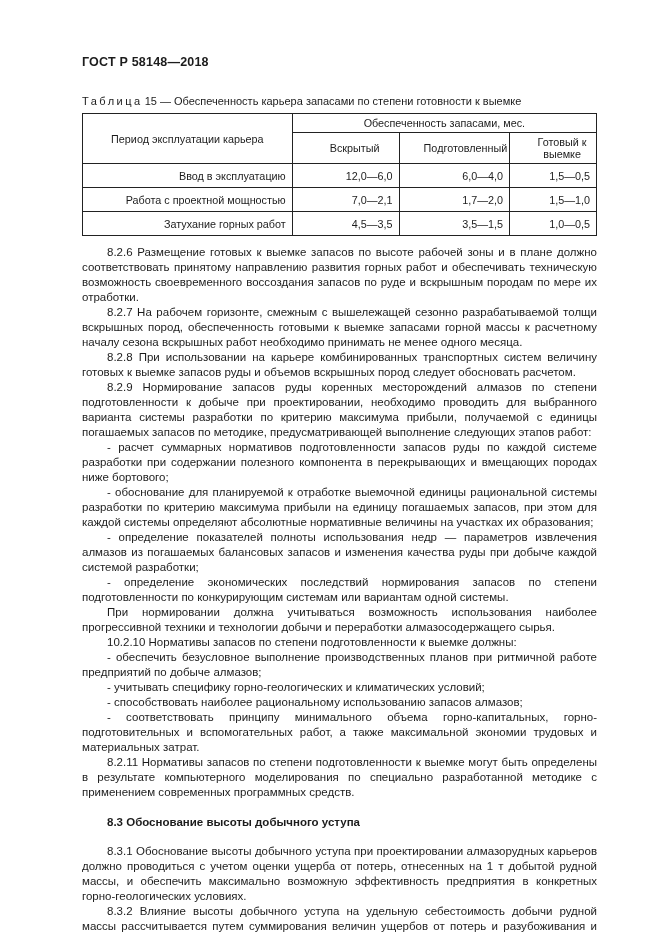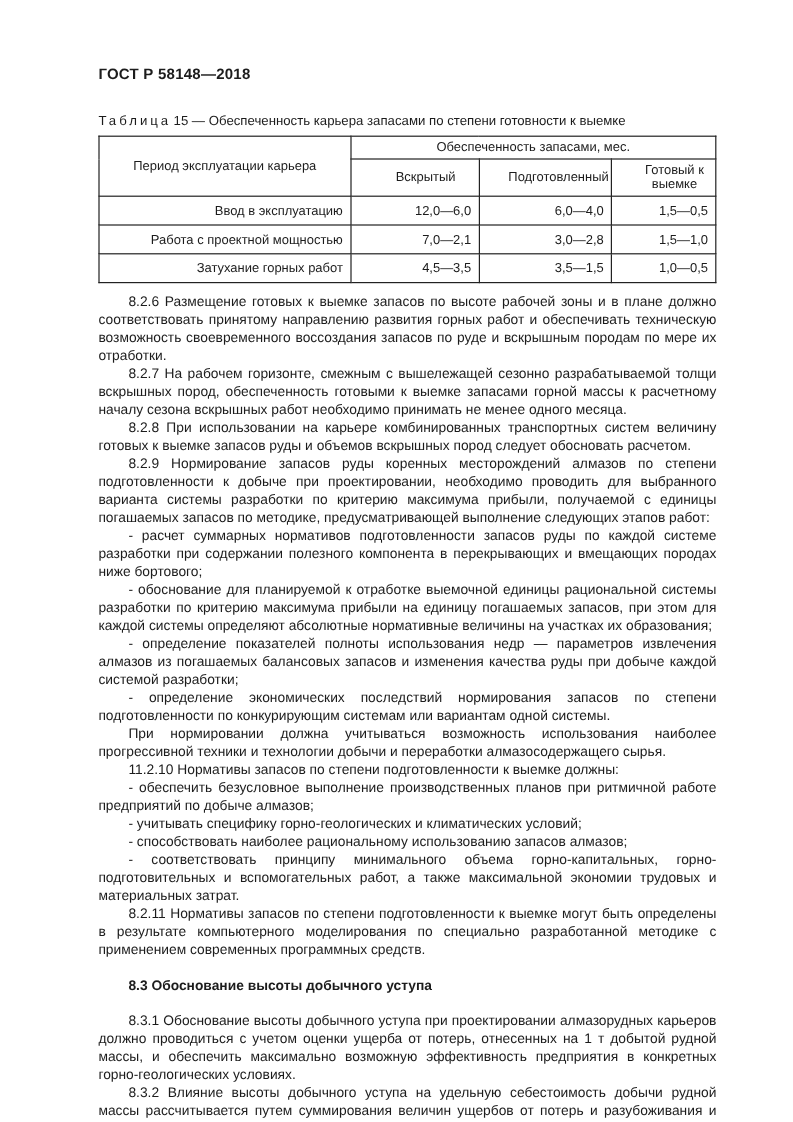--- a/index.html
+++ b/index.html
@@ -103,21 +103,21 @@
     <tbody>
       <tr>
         <td class="row-label">Ввод в эксплуатацию</td>
         <td class="cell-val">12,0—6,0</td>
         <td class="cell-val">6,0—4,0</td>
         <td class="cell-val">1,5—0,5</td>
       </tr>
       <tr>
         <td class="row-label">Работа с проектной мощностью</td>
         <td class="cell-val">7,0—2,1</td>
-        <td class="cell-val">3,0—2,8</td>
+        <td class="cell-val">1,7—2,0</td>
         <td class="cell-val">1,5—1,0</td>
       </tr>
       <tr>
         <td class="row-label">Затухание горных работ</td>
         <td class="cell-val">4,5—3,5</td>
         <td class="cell-val">3,5—1,5</td>
         <td class="cell-val">1,0—0,5</td>
       </tr>
     </tbody>
   </table>
@@ -125,21 +125,21 @@
   <div class="body-text">
     <p class="para">8.2.6 Размещение готовых к выемке запасов по высоте рабочей зоны и в плане должно соответствовать принятому направлению развития горных работ и обеспечивать техническую возможность своевременного воссоздания запасов по руде и вскрышным породам по мере их отработки.</p>
     <p class="para">8.2.7 На рабочем горизонте, смежным с вышележащей сезонно разрабатываемой толщи вскрышных пород, обеспеченность готовыми к выемке запасами горной массы к расчетному началу сезона вскрышных работ необходимо принимать не менее одного месяца.</p>
     <p class="para">8.2.8 При использовании на карьере комбинированных транспортных систем величину готовых к выемке запасов руды и объемов вскрышных пород следует обосновать расчетом.</p>
     <p class="para">8.2.9 Нормирование запасов руды коренных месторождений алмазов по степени подготовленности к добыче при проектировании, необходимо проводить для выбранного варианта системы разработки по критерию максимума прибыли, получаемой с единицы погашаемых запасов по методике, предусматривающей выполнение следующих этапов работ:</p>
     <p class="para">- расчет суммарных нормативов подготовленности запасов руды по каждой системе разработки при содержании полезного компонента в перекрывающих и вмещающих породах ниже бортового;</p>
     <p class="para">- обоснование для планируемой к отработке выемочной единицы рациональной системы разработки по критерию максимума прибыли на единицу погашаемых запасов, при этом для каждой системы определяют абсолютные нормативные величины на участках их образования;</p>
     <p class="para">- определение показателей полноты использования недр — параметров извлечения алмазов из погашаемых балансовых запасов и изменения качества руды при добыче каждой системой разработки;</p>
     <p class="para">- определение экономических последствий нормирования запасов по степени подготовленности по конкурирующим системам или вариантам одной системы.</p>
     <p class="para">При нормировании должна учитываться возможность использования наиболее прогрессивной техники и технологии добычи и переработки алмазосодержащего сырья.</p>
-    <p class="para">11.2.10 Нормативы запасов по степени подготовленности к выемке должны:</p>
+    <p class="para">10.2.10 Нормативы запасов по степени подготовленности к выемке должны:</p>
     <p class="para">- обеспечить безусловное выполнение производственных планов при ритмичной работе предприятий по добыче алмазов;</p>
     <p class="para">- учитывать специфику горно-геологических и климатических условий;</p>
     <p class="para">- способствовать наиболее рациональному использованию запасов алмазов;</p>
     <p class="para">- соответствовать принципу минимального объема горно-капитальных, горно-подготовительных и вспомогательных работ, а также максимальной экономии трудовых и материальных затрат.</p>
     <p class="para">8.2.11 Нормативы запасов по степени подготовленности к выемке могут быть определены в результате компьютерного моделирования по специально разработанной методике с применением современных программных средств.</p>
 
     <h2 class="section-heading">8.3 Обоснование высоты добычного уступа</h2>
 
     <p class="para">8.3.1 Обоснование высоты добычного уступа при проектировании алмазорудных карьеров должно проводиться с учетом оценки ущерба от потерь, отнесенных на 1 т добытой рудной массы, и обеспечить максимально возможную эффективность предприятия в конкретных горно-геологических условиях.</p>
     <p class="para">8.3.2 Влияние высоты добычного уступа на удельную себестоимость добычи рудной массы рассчитывается путем суммирования величин ущербов от потерь и разубоживания и величин изменения затрат и себестоимости технологических процессов добычи в зависимости от выбранной высоты. Минимум суммарной удельной себестоимости определяет оптимальную высоту добычного уступа:</p>

